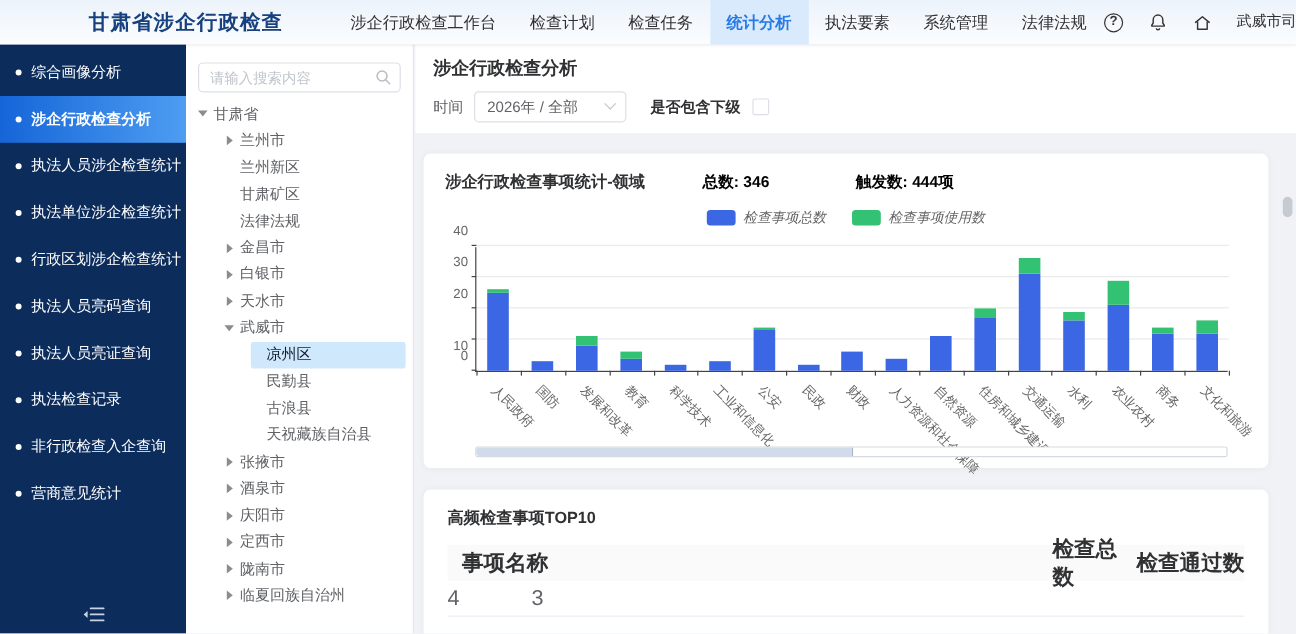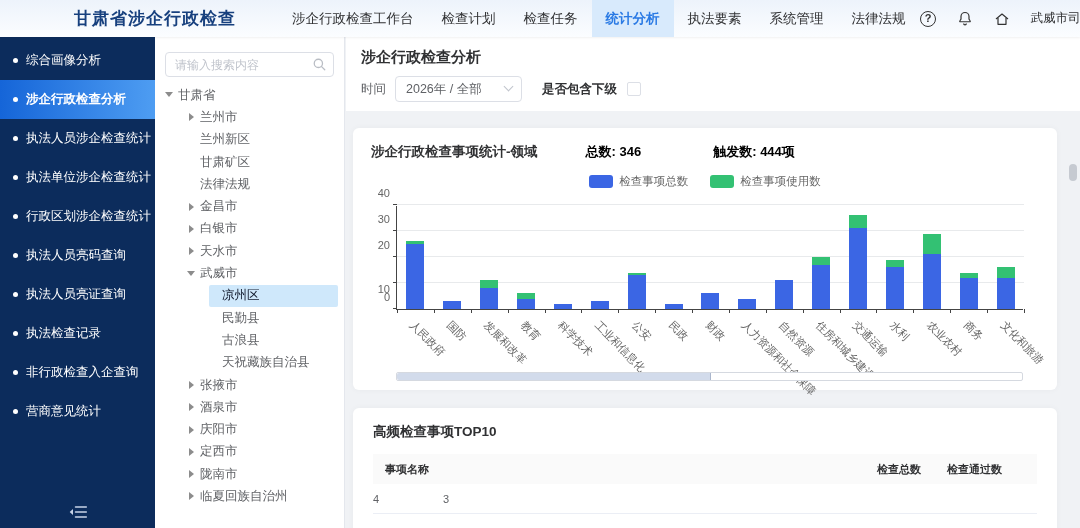--- a/index.html
+++ b/index.html
@@ -60,39 +60,39 @@
   .include-label{ margin-left:20px; font-size:12.5px; font-weight:bold; color:#303133; }
   .checkbox{ width:14px; height:14px; border:1px solid #dcdfe6; border-radius:2px; background:#fff; margin-left:10px; cursor:pointer;}
   .content-pad{ padding:17px 23px 0 7px; }
   .card{ background:#fff; border-radius:6px; box-shadow:0 0 6px rgba(0,0,0,.04); }
   
   .chart-card{ position:relative; height:262px; }
   .chart-head{ display:flex; align-items:center; padding:15px 18px 0 18px; }
   .chart-title{ font-size:13.5px; font-weight:bold; color:#303133; }
   .stat{ font-size:13px; font-weight:bold; color:#000000; white-space:nowrap;}
   .stat1{ margin-left:48px; } .stat2{ margin-left:72px; }
-  .legend{ display:flex; justify-content:center; gap:22px; margin-top:13px; }
+  .legend{ display:flex; justify-content:center; gap:22px; margin-top:13px;font-style:italic; }
   .legend-item{ display:flex; align-items:center; gap:6px; font-size:11.5px; color:#666; cursor:pointer;}
   .legend-swatch{ width:24px; height:13px; border-radius:3px; }
   .plot{ position:absolute; left:43px; top:78px; width:627px; height:104px;
     border-left:1px solid #444; border-bottom:1px solid #444; }
   .gridline{ position:absolute; left:0; width:627px; height:1px; background:#e8eaec; }
   .ylab{ position:absolute; right:100%; margin-right:7px; transform:translateY(-6px); font-size:11px; color:#666; }
   .ytick{ position:absolute; right:100%; width:4px; height:1px; background:#444; }
   .xtick{ position:absolute; top:100%; width:1px; height:4px; background:#444; }
   .slot{ position:absolute; bottom:0; height:100%; }
   .bar{ position:absolute; bottom:0; left:50%; width:18px; transform:translateX(-50%); }
   .xlabel{ position:absolute; top:112px; transform:rotate(45deg); transform-origin:0 0; font-size:11px; color:#666; white-space:nowrap;}
   .datazoom{ position:absolute; left:43px; top:244px; width:627px; height:9px; border:1px solid #d5d9e0; border-radius:2px; background:#fff; cursor:pointer;}
   .datazoom .fill{ position:absolute; left:0; top:0; bottom:0; width:50.3%; background:#d2dbeb; border-radius:2px 0 0 2px; border-right:1px solid #aab6cc;}
   
   .table-card{ margin-top:18px; padding:15px 20px 0 20px; height:160px; }
   .table-title{ font-size:13.5px; font-weight:bold; color:#303133; }
   .tbl{ margin-top:13px; width:100%; }
-  .trow{ display:flex; align-items:center; height:30px; font-size:11px; }
+  .trow{ display:flex; align-items:center; height:30px; font-size:18px; }
   .trow.head{ background:#fafafa; font-weight:bold; color:#303133; }
   .trow.body-row{ border-bottom:1px solid #ebeef5; color:#606266; }
   .c-name{ flex:1; padding-left:12px; }
   .c-total{ width:70px; flex:none; }
   .c-pass{ width:90px; flex:none; }
   
   .page-scrollbar{ position:absolute; right:3px; top:37px; bottom:0; width:8px; z-index:25; }
   .page-scrollbar .thumb{ position:absolute; top:127px; height:17px; width:8px; background:#c6cad1; border-radius:4px; cursor:pointer;}
   svg{ display:block; }
 </style>

